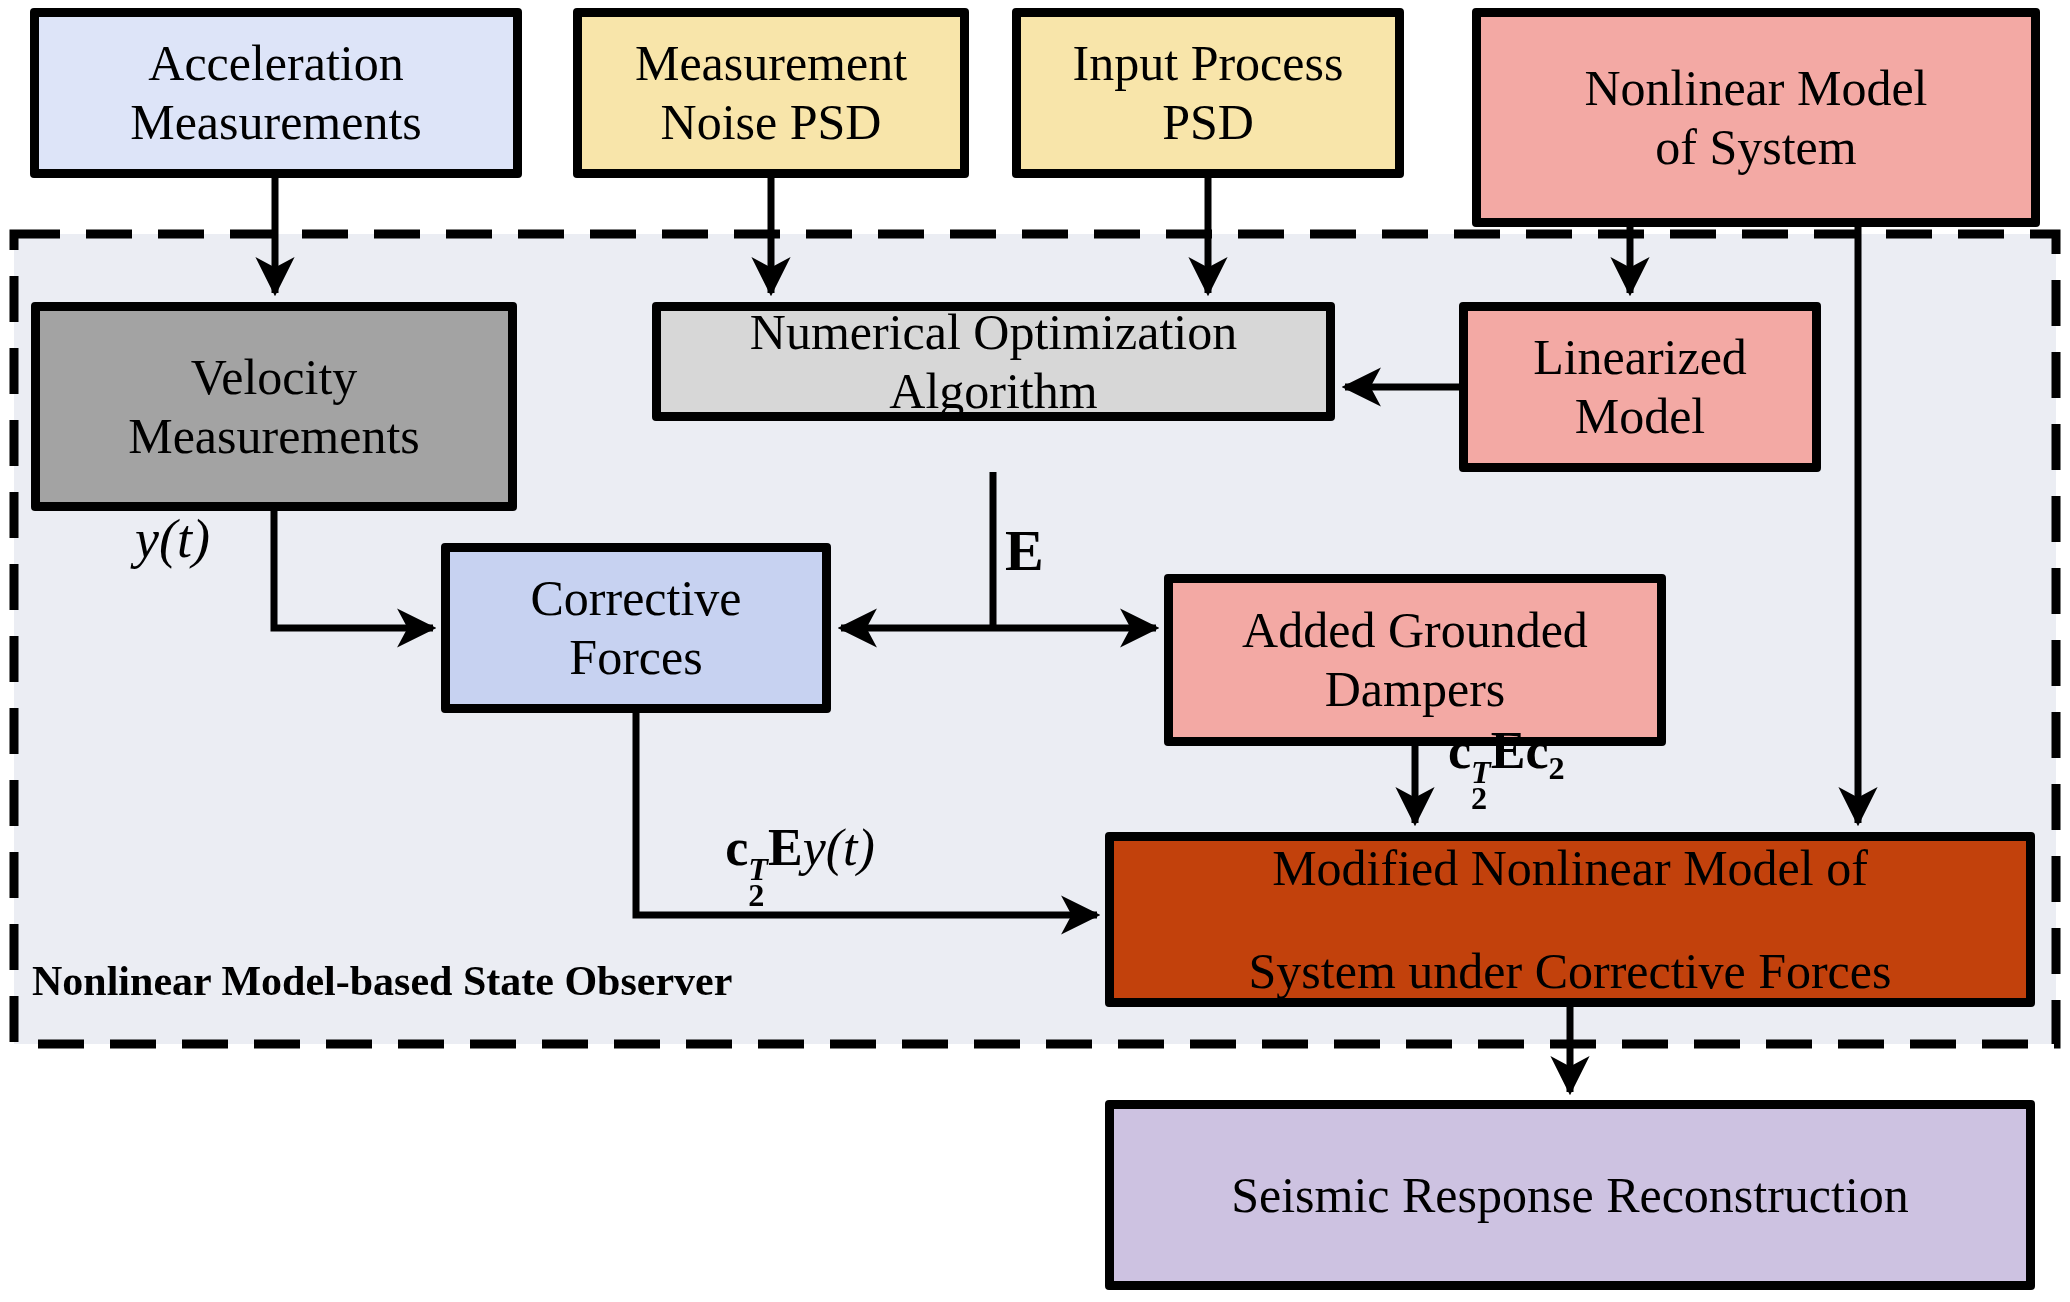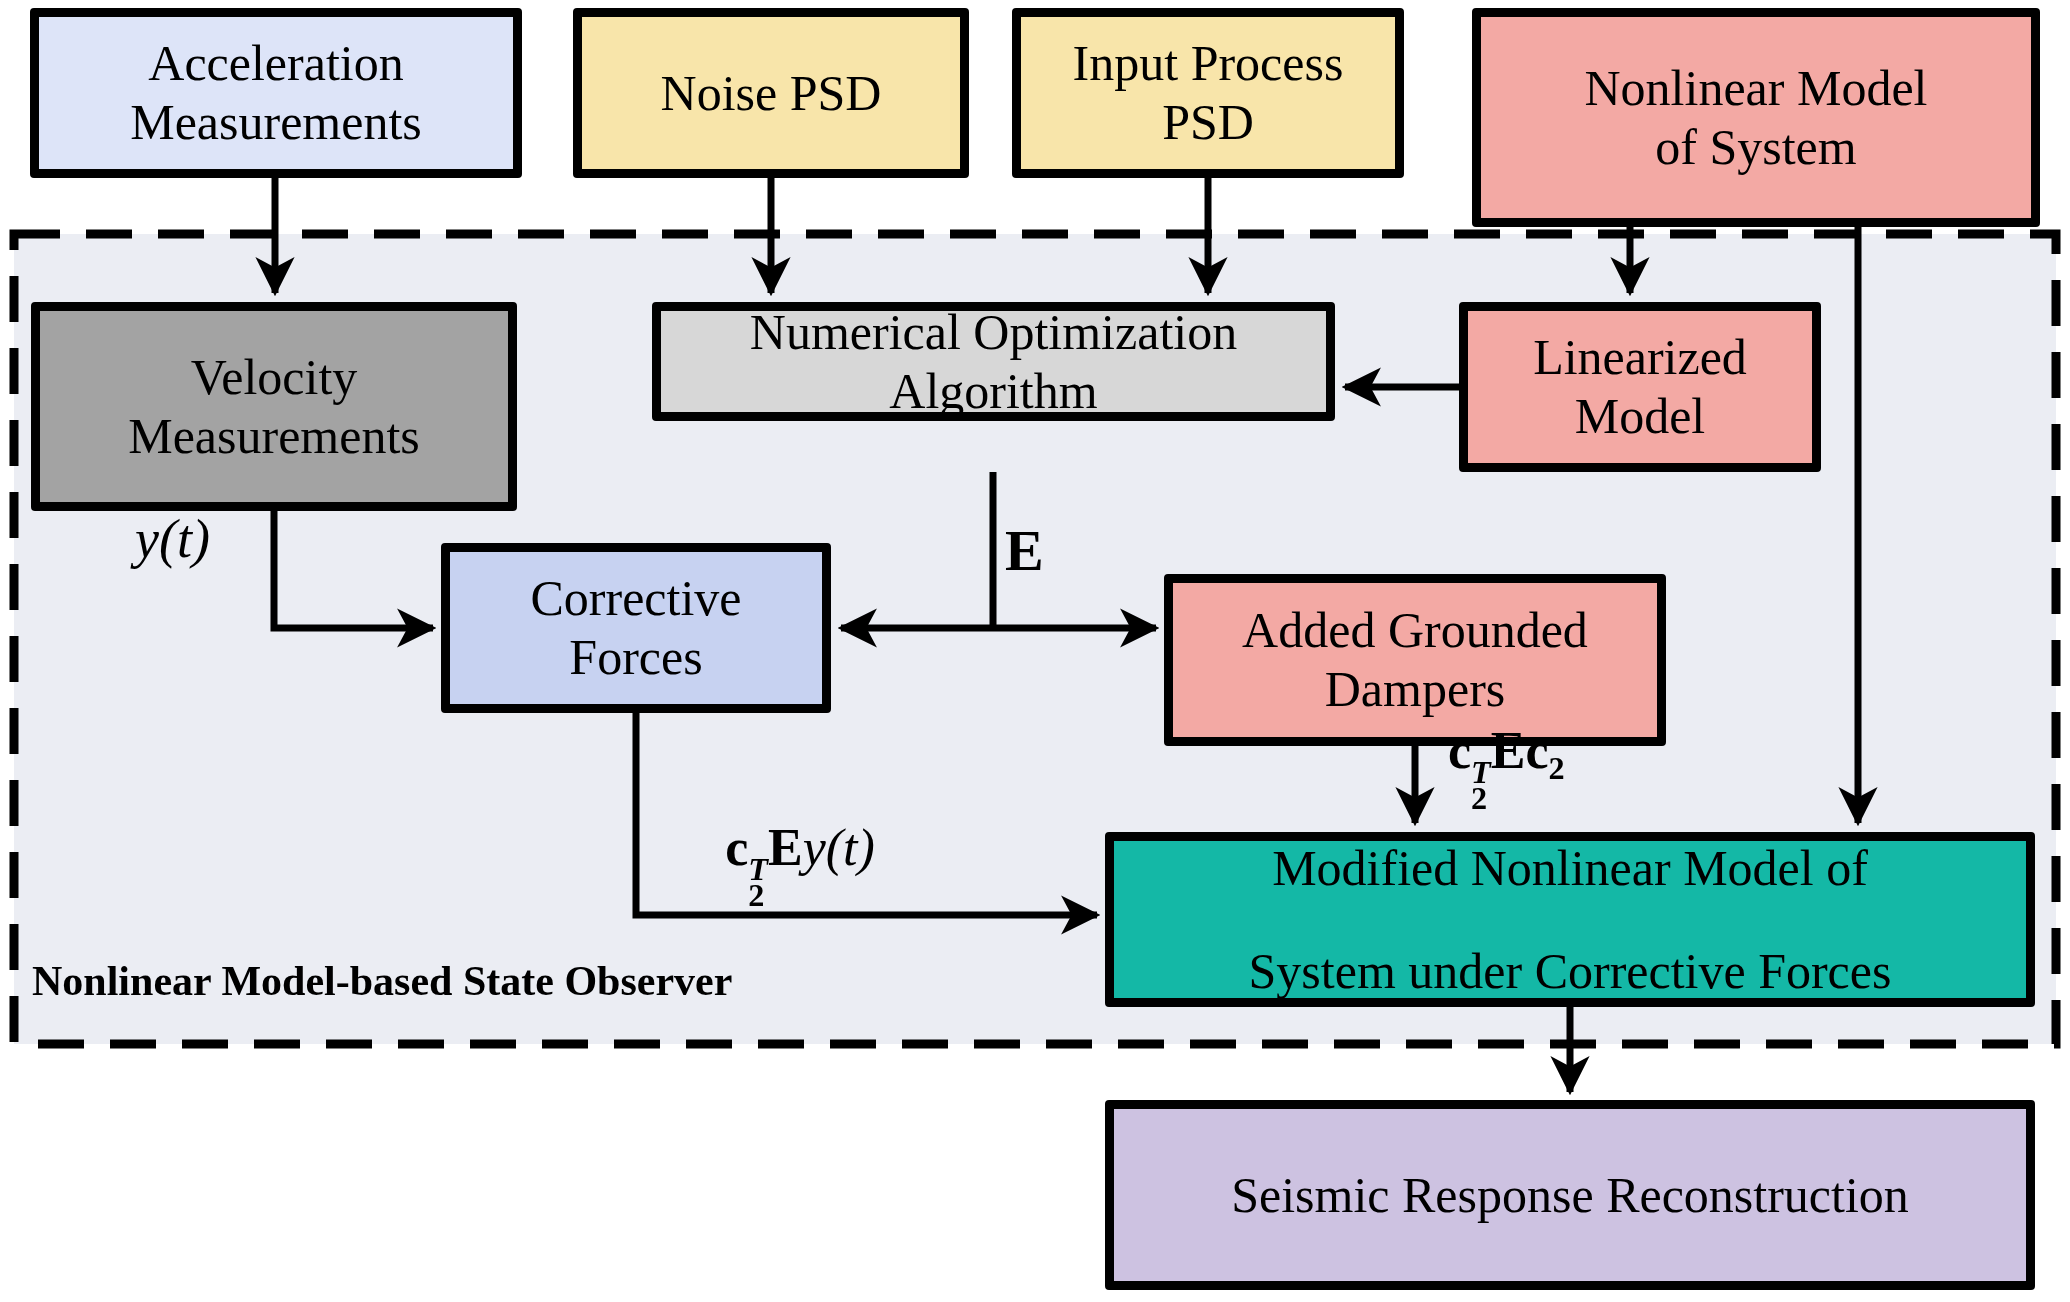--- a/index.html
+++ b/index.html
@@ -76,20 +76,21 @@
       <path d="M1570,1007 V1092" marker-end="url(#arr)"></path>
     </g>
   </svg>
 
   <div class="box" style="left: 30px; top: 8px; width: 492px; height: 170px; background-color: rgb(221, 228, 248);">
     <span>Acceleration</span>
     <span>Measurements</span>
   </div>
 
   <div class="box" style="left: 573px; top: 8px; width: 396px; height: 170px; background-color: rgb(248, 229, 170);">
+    <span>Measurement</span>
     <span>Noise PSD</span>
   </div>
 
   <div class="box" style="left: 1012px; top: 8px; width: 392px; height: 170px; background-color: rgb(248, 229, 170);">
     <span>Input Process</span>
     <span>PSD</span>
   </div>
 
   <div class="box" style="left: 1472px; top: 8px; width: 568px; height: 219px; background-color: rgb(243, 169, 164);">
     <span>Nonlinear Model</span>
@@ -114,21 +115,21 @@
   <div class="box" style="left: 441px; top: 543px; width: 390px; height: 170px; background-color: rgb(199, 210, 241);">
     <span>Corrective</span>
     <span>Forces</span>
   </div>
 
   <div class="box" style="left: 1164px; top: 574px; width: 502px; height: 172px; background-color: rgb(243, 169, 164);">
     <span>Added Grounded</span>
     <span>Dampers</span>
   </div>
 
-  <div class="box" style="left: 1105px; top: 832px; width: 930px; height: 175px; background-color: #14b8a6; gap: 44px;">
+  <div class="box" style="left: 1105px; top: 832px; width: 930px; height: 175px; background-color: #c2410c; gap: 44px;">
     <span>Modified Nonlinear Model of</span>
     <span>System under Corrective Forces</span>
   </div>
 
   <div class="box" style="left: 1105px; top: 1100px; width: 930px; height: 190px; background-color: rgb(205, 194, 225);">
     <span>Seismic Response Reconstruction</span>
   </div>
 
   <div class="mlabel italic" style="left:90px;top:512px;width:165px;text-align:center;font-size:54px;">y(t)</div>
 

